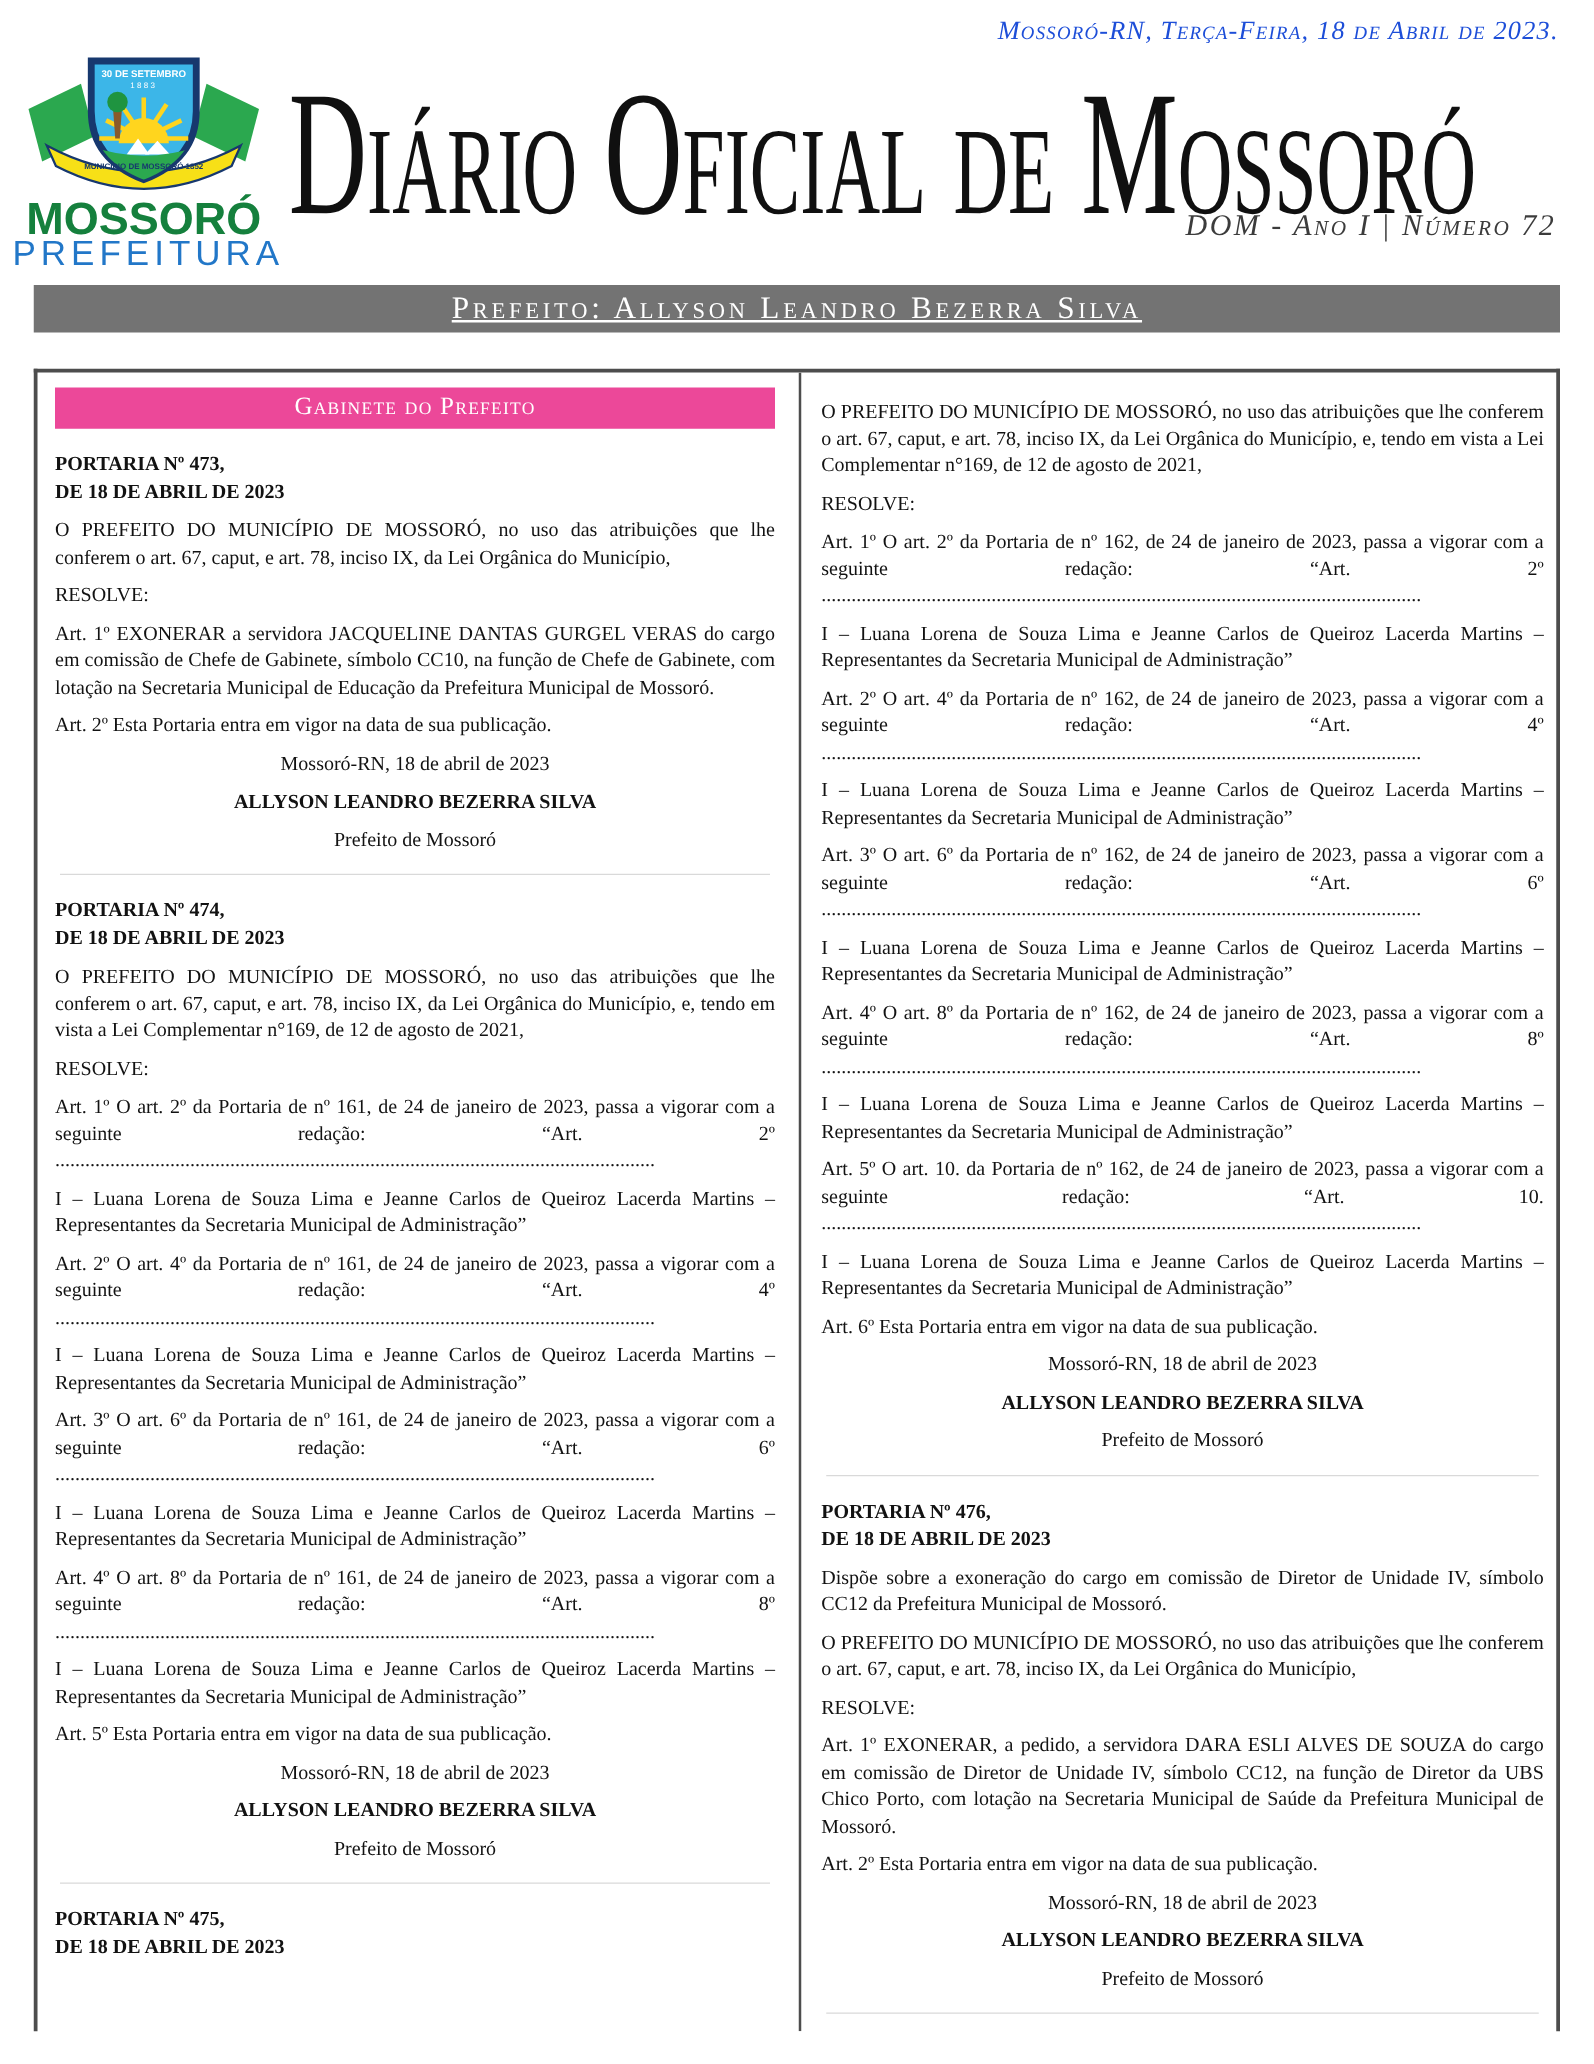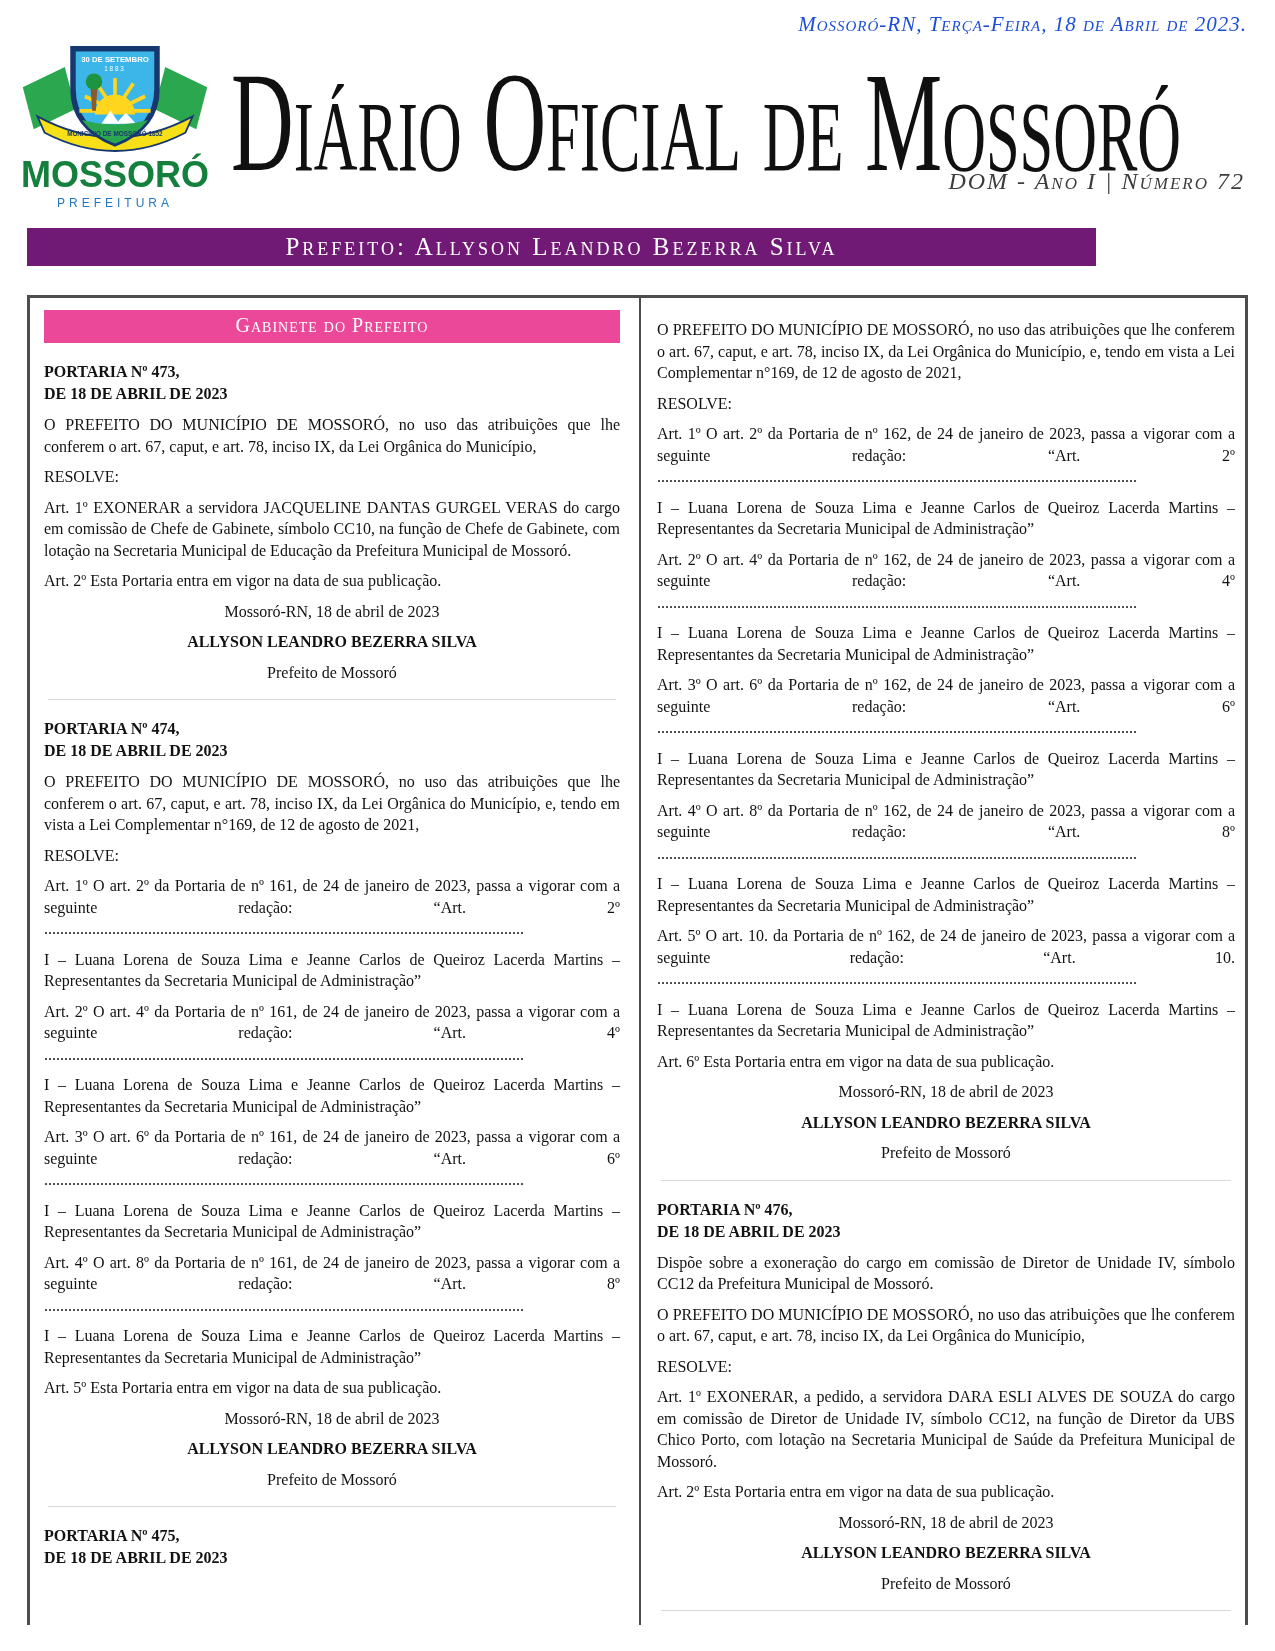--- a/index.html
+++ b/index.html
@@ -13,25 +13,25 @@
   .masthead-svg{position:absolute;left:228px;top:46px;overflow:visible;}
   .edition-line{position:absolute;top:168px;left:0;right:30px;text-align:right;
                 font-size:24px;letter-spacing:2px;color:#3c3c3c;font-style:italic;}
 
   
   .logo{position:absolute;left:10px;top:40px;width:210px;height:180px;text-align:center;}
   .logo-crest{display:block;margin:0 auto;}
   .logo-city{font-family:"Liberation Sans","DejaVu Sans",sans-serif;font-weight:900;
              font-size:36px;line-height:34px;color:#15803d;letter-spacing:0px;}
   .logo-org{font-family:"Liberation Sans","DejaVu Sans",sans-serif;font-weight:500;
-            font-size:12px;line-height:22px;color:#2277c8;letter-spacing:4px;}
+            font-size:28px;line-height:22px;color:#2277c8;letter-spacing:4px;}
 
   
-  .banner{position:absolute;left:27px;top:228px;width:1069px;height:38px;background:#701a75;
-          color:#ffffff;text-align:center;line-height:38px;font-size:25px;letter-spacing:3px;}
+  .banner{position:absolute;left:27px;top:228px;width:1221px;height:38px;background:#737373;
+          color:#ffffff;text-align:center;line-height:38px;font-size:25px;letter-spacing:3px;text-decoration:underline;}
 
   
   .frame{position:absolute;left:27px;top:295px;width:1215px;height:1327px;
          border:3px solid #4d4d4d;border-bottom:none;overflow:hidden;background:#ffffff;}
   .divider{position:absolute;left:609px;top:0;bottom:0;width:2px;background:#4d4d4d;}
   .col{position:absolute;top:12px;font-size:16px;line-height:21.5px;}
   .col-left{left:14px;width:576px;}
   .col-right{left:627px;width:578px;}
 
   

